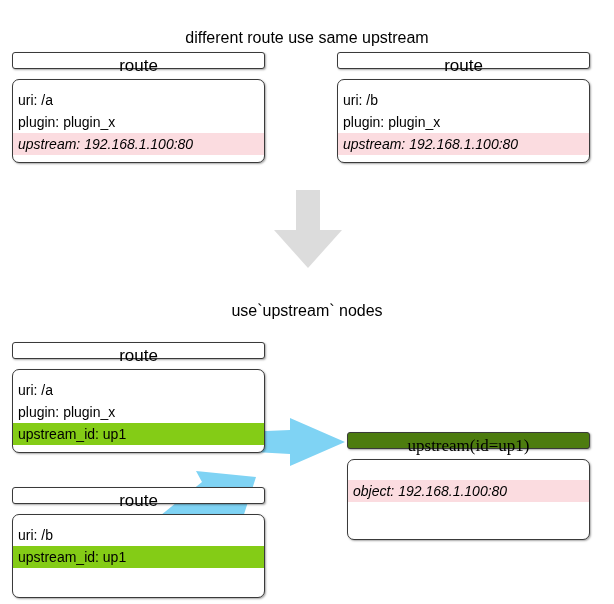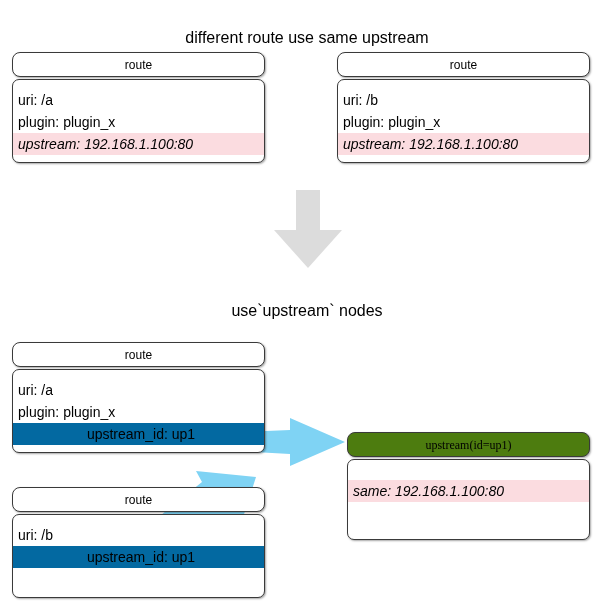--- a/index.html
+++ b/index.html
@@ -40,27 +40,27 @@
   
   .card {
     position: absolute;
     box-sizing: border-box;
   }
   .card-header {
     position: absolute;
     left: 0;
     top: 0;
     right: 0;
-    height: 25px;
+    height: 17px;
     box-sizing: border-box;
     border: 1px solid #3a3a3a;
-    border-radius: 8px;
+    border-radius: 3px;
     background: #ffffff;
     text-align: center;
-    font-size: 12px;
+    font-size: 17px;
     line-height: 25px;
     box-shadow: 1px 1px 2px rgba(0,0,0,0.35);
   }
   .card-header.blue {
     background: #4d7c0f;
     font-family: Liberation Serif, serif;
   }
   .card-body {
     position: absolute;
     left: 0;
@@ -76,21 +76,21 @@
   }
   .row {
     font-size: 14px;
     line-height: 22px;
     height: 22px;
     padding-left: 5px;
     white-space: pre;
     box-sizing: border-box;
   }
   .row.pink { background: #fbdce0; font-style: italic; }
-  .row.blue { background: #0369a1; text-align: center; }
+  .row.blue { background: #84cc16; }
   .spacer-row { height: 9px; }
 
   
   #grey-arrow {
     position: absolute;
     left: 258px;
     top: 190px;
     width: 100px;
     height: 80px;
   }
@@ -162,17 +162,17 @@
       <div class="row">uri: /b</div>
       <div class="row blue">upstream_id: up1</div>
     </div>
   </div>
 
   <div class="card" style="left:347px; top:432px; width:243px; height:108px;">
     <div class="card-header blue">upstream(id=up1)</div>
     <div class="card-body" style="top:27px; height:81px;">
       <div class="row spacer-row"></div>
       <div class="row" style="height:11px;"></div>
-      <div class="row pink">same: 192.168.1.100:80</div>
+      <div class="row pink">object: 192.168.1.100:80</div>
     </div>
   </div>
 
 </div>
 
 </body></html>

